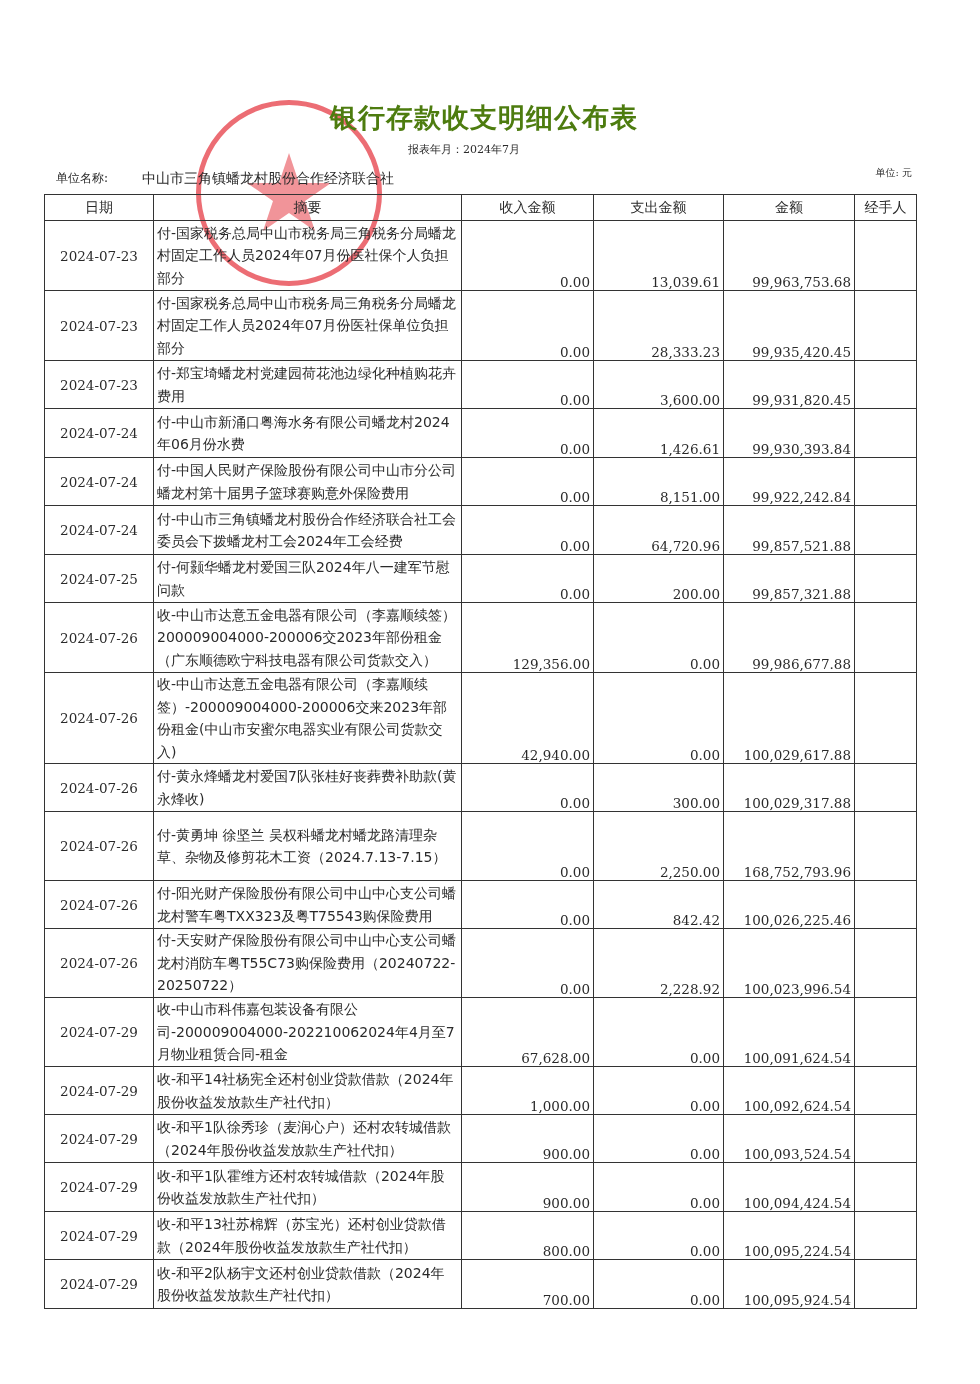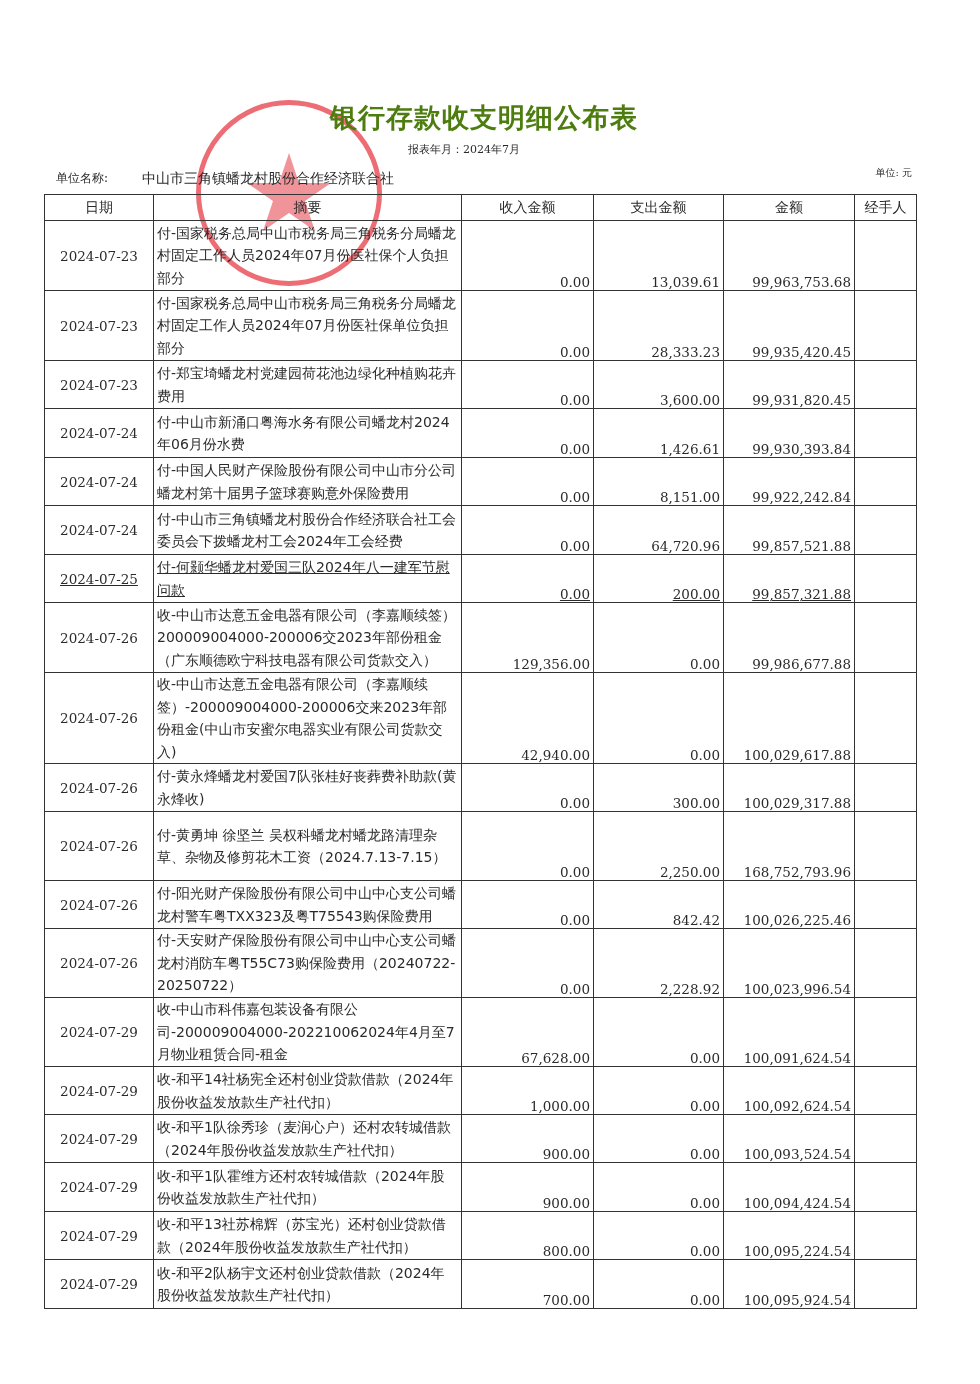--- a/index.html
+++ b/index.html
@@ -101,21 +101,21 @@
         <td class="handler"></td>
       </tr>
       <tr style="height: 49px;">
         <td class="date">2024-07-24</td>
         <td class="desc">付-中山市三角镇蟠龙村股份合作经济联合社工会委员会下拨蟠龙村工会2024年工会经费</td>
         <td class="num">0.00</td>
         <td class="num">64,720.96</td>
         <td class="num">99,857,521.88</td>
         <td class="handler"></td>
       </tr>
-      <tr style="height: 48px; text-decoration: underline;">
+      <tr style="height: 48px;">
         <td class="date">2024-07-25</td>
         <td class="desc">付-何颢华蟠龙村爱国三队2024年八一建军节慰问款</td>
         <td class="num">0.00</td>
         <td class="num">200.00</td>
         <td class="num">99,857,321.88</td>
         <td class="handler"></td>
       </tr>
       <tr style="height: 70px;">
         <td class="date">2024-07-26</td>
         <td class="desc">收-中山市达意五金电器有限公司（李嘉顺续签）200009004000-200006交2023年部份租金（广东顺德欧宁科技电器有限公司货款交入）</td>

